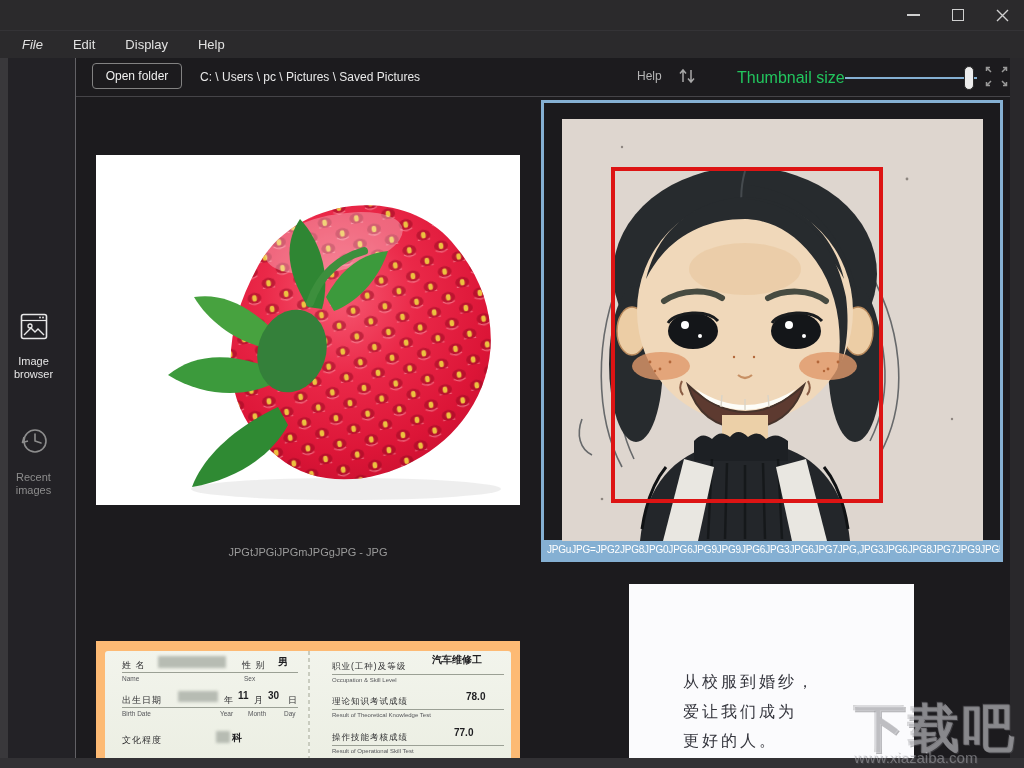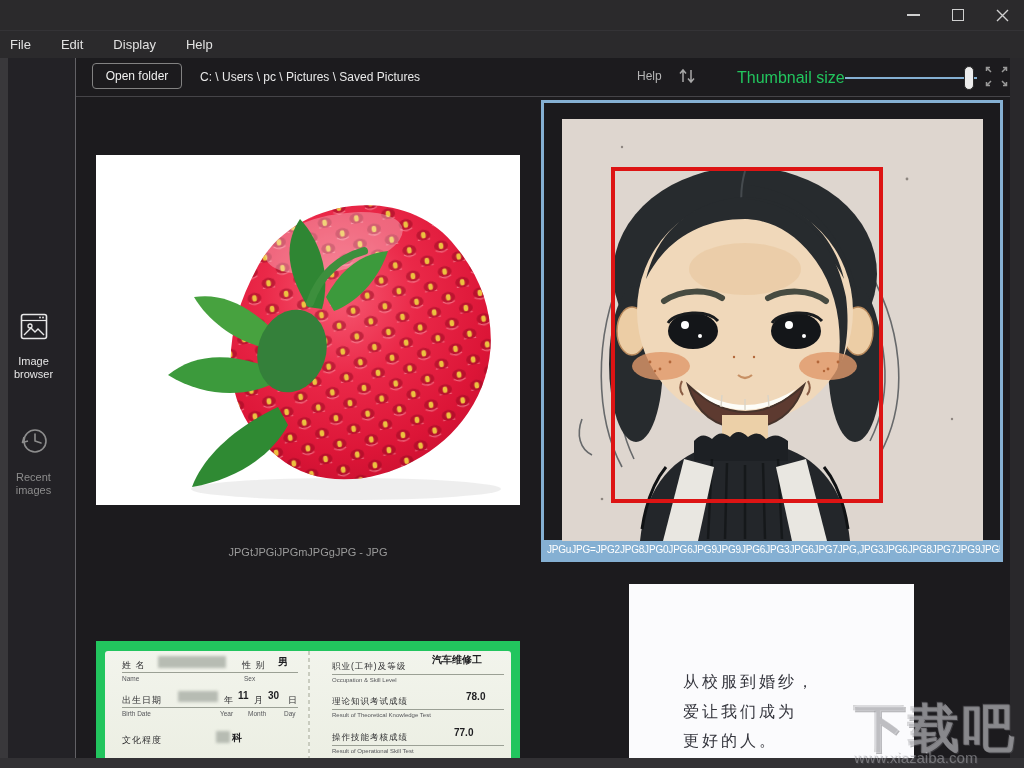--- a/index.html
+++ b/index.html
@@ -13,21 +13,21 @@
   
   .titlebar { position:absolute; left:0; top:0; width:1024px; height:30px; background:#2b2a2c; }
   .title-text { position:absolute; left:18px; top:0; line-height:30px; font-size:13px; color:#cfcfcf; }
   .winbtn { position:absolute; top:0; width:34px; height:30px; display:flex; align-items:center; justify-content:center; cursor:default; }
   .winbtn.min { left:896px; } .winbtn.max { left:941px; } .winbtn.close { left:985px; }
   .glyph-min { width:13px; height:0; border-top:2px solid #cfcfcf; }
   .glyph-max { width:12px; height:12px; border:1.5px solid #cfcfcf; }
   
   .menubar { position:absolute; left:0; top:30px; width:1024px; height:28px; background:#2b2a2c; border-top:1px solid #343336; display:flex; align-items:center; }
   .menu-item { font-size:13px; color:#e2e2e2; margin-left:30px; cursor:default; }
-  .menu-item:first-child { margin-left:10px; }
+  .menu-item:first-child { margin-left:22px;font-style:italic; }
   
   .left-strip  { position:absolute; left:0; top:58px; width:8px; height:700px; background:#39383b; }
   .right-strip { position:absolute; left:1010px; top:58px; width:14px; height:700px; background:#29282b; }
   .bottom-strip{ position:absolute; left:0; top:758px; width:1024px; height:10px; background:#323134; }
   .sidebar { position:absolute; left:8px; top:58px; width:67px; height:700px; background:#232226; }
   .v-divider { position:absolute; left:75px; top:58px; width:1px; height:700px; background:#626165; }
   .main { position:absolute; left:76px; top:58px; width:934px; height:700px; background:#1c1b1e; }
   .toolbar-line { position:absolute; left:76px; top:96px; width:934px; height:1px; background:#454448; }
   
   .side-item { position:absolute; left:0; width:67px; text-align:center; cursor:pointer; }
@@ -44,21 +44,21 @@
   .slider .track { position:absolute; left:0; top:9px; width:132px; height:2px; background:#85b0d3; }
   .slider .handle { position:absolute; top:-2px; width:10px; height:24px; background:#ededed; border:1px solid #2c2c2c; border-radius:5px; }
   .icon-expand { position:absolute; left:984px; top:65px; cursor:pointer; }
   
   .thumb-img { position:absolute; overflow:hidden; }
   .caption { position:absolute; font-size:11px; color:#9a9a9a; text-align:center; }
   .sel-box { position:absolute; left:541px; top:100px; width:462px; height:462px; border:3px solid #85b0d3; background:#1b1a1d; }
   .sel-caption { position:absolute; left:0; right:0; bottom:0; height:19px; background:#85b0d3; color:#ffffff; font-size:10px; letter-spacing:-0.2px; line-height:19px; padding:0 3px; white-space:nowrap; overflow:hidden; }
   .crop-frame { position:absolute; left:611px; top:167px; width:272px; height:336px; border:4px solid #dd1414; z-index:5; }
   
-  .cert { background:#22c55e; }
+  .cert { background:#fdba74; }
   .cert .page { position:absolute; left:9px; top:10px; width:406px; height:160px; background:linear-gradient(180deg,#f2f4ec 0%,#e9ecdf 100%); border-radius:3px 3px 0 0; }
   .cert .crease { position:absolute; left:212px; top:10px; width:2px; height:160px; background:repeating-linear-gradient(180deg,#c9ccbf 0 4px,#f4f6ee 4px 7px); }
   .cz { position:absolute; color:#2e2e30; }
   .cz.cn { font-size:9px; letter-spacing:1px; }
   .cz.en { font-size:6.5px; color:#55565a; letter-spacing:0; }
   .cz.val { font-weight:bold; font-size:10px; color:#1d1d20; }
   .cz.line { height:1px; background:#9ba095; }
   .blurbox { position:absolute; background:#b7bcb3; filter:blur(1.5px); border-radius:1px; }
   
   .note { background:#fbfbfd; }

